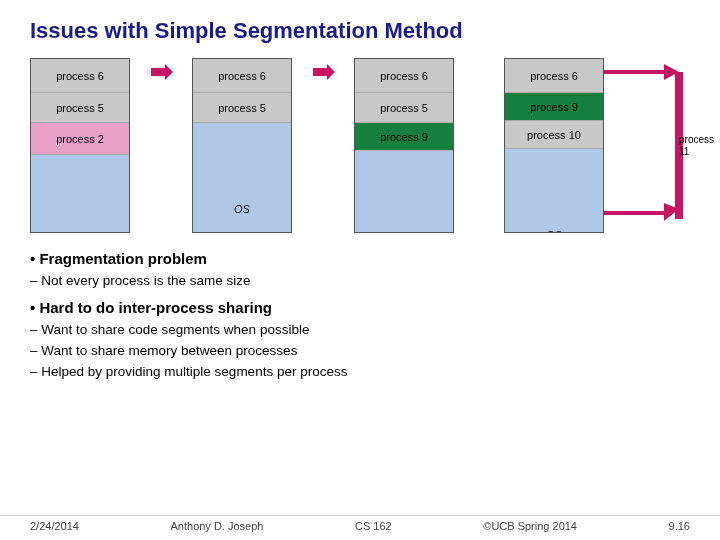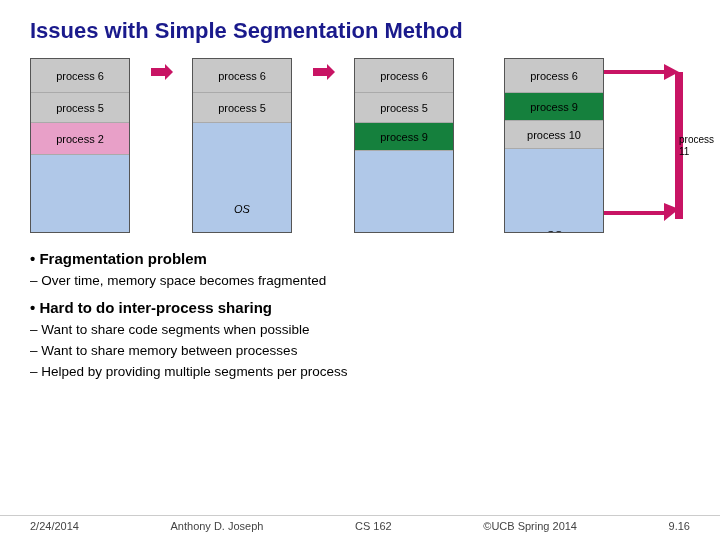--- a/index.html
+++ b/index.html
@@ -190,21 +190,21 @@
       </div>
     </div>
 
   </div>
 
   <div class="bullet-section">
     <ul>
       <li>
         <span>• <span>Fragmentation problem</span></span>
         <ul class="sub-items">
-          <li>Over time, memory space becomes fragmented</li>
+          <li>Not every process is the same size</li>
         </ul>
       </li>
       <li>
         <span>• <span>Hard to do inter-process sharing</span></span>
         <ul class="sub-items">
           <li>Want to share code segments when possible</li>
           <li>Want to share memory between processes</li>
           <li>Helped by providing multiple segments per process</li>
         </ul>
       </li>

